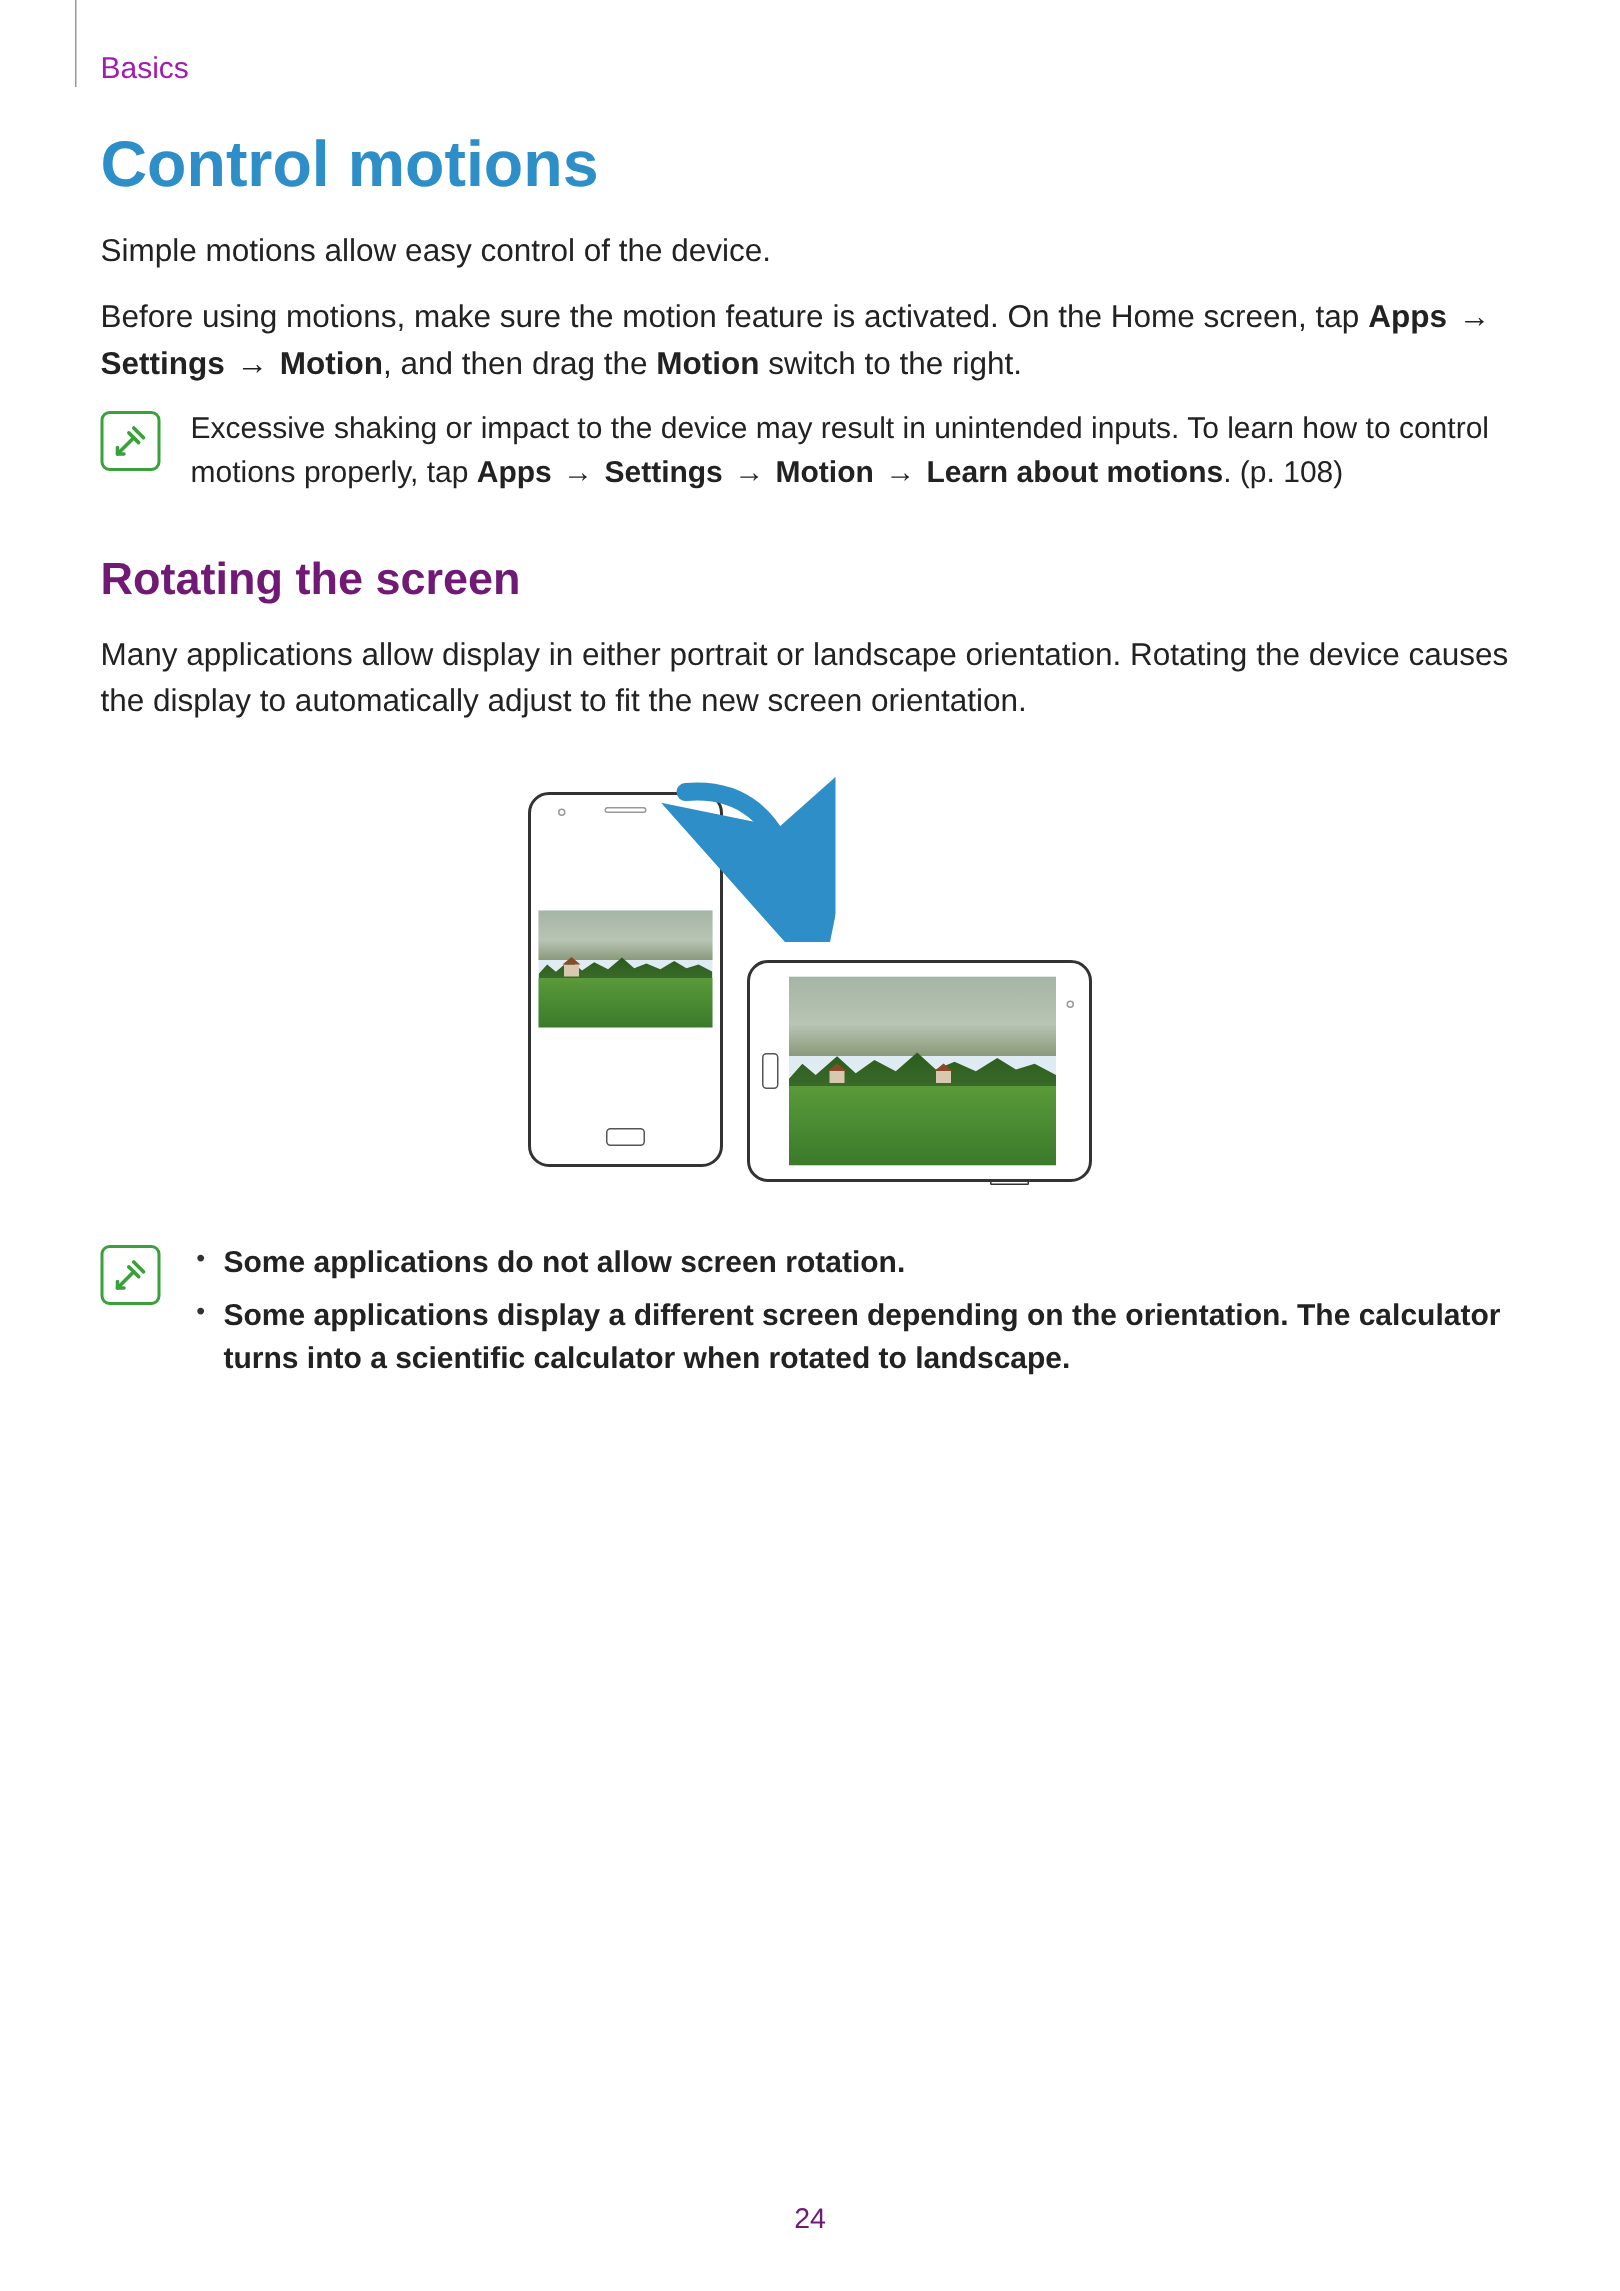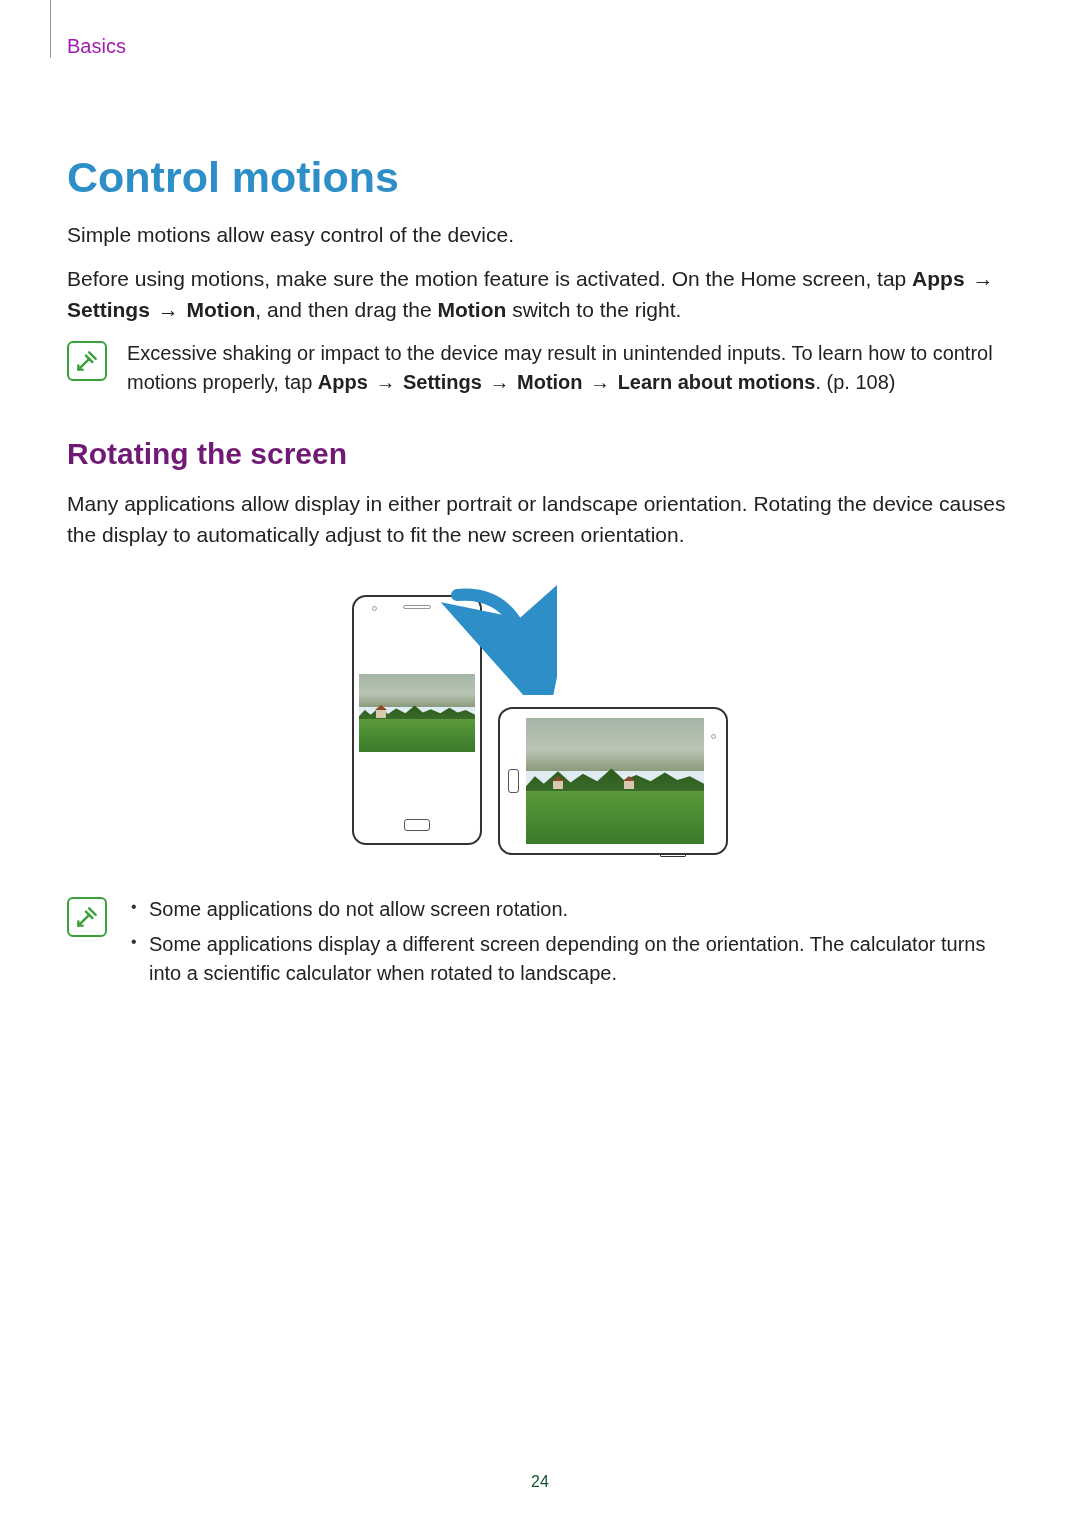--- a/index.html
+++ b/index.html
@@ -29,21 +29,21 @@
       font-size: 20px;
       font-weight: 400;
     }
     .content {
       padding: 0 67px;
     }
     h1.main-title {
       color: #2e8ec7;
       font-size: 43px;
       font-weight: 700;
-      margin-top: 95px;
+      margin-top: 28px;
       margin-bottom: 18px;
     }
     p.body {
       font-size: 21px;
       line-height: 1.45;
       margin-bottom: 14px;
       font-weight: 400;
     }
     .bold {
       font-weight: 700;
@@ -78,20 +78,21 @@
       line-height: 1.45;
     }
     .note-content ul {
       list-style: none;
       padding: 0;
     }
     .note-content li {
       position: relative;
       padding-left: 22px;
       margin-bottom: 6px;
+      font-weight: bold;
     }
     .note-content li::before {
       content: "•";
       position: absolute;
       left: 4px;
       top: 0;
       font-size: 16px;
       color: #333;
     }
     h2.sub-title {
@@ -265,22 +266,22 @@
       width: 120px;
       height: 120px;
       z-index: 5;
     }
     .page-number {
       position: absolute;
       bottom: 36px;
       left: 0;
       right: 0;
       text-align: center;
-      font-size: 16px;
-      color: #14532d;
+      font-size: 19px;
+      color: #701a75;
     }
   </style>
 </head>
 <body>
 
 <div class="side-rule"></div>
 
 <div class="header-section">
   <span>Basics</span>
 </div>

